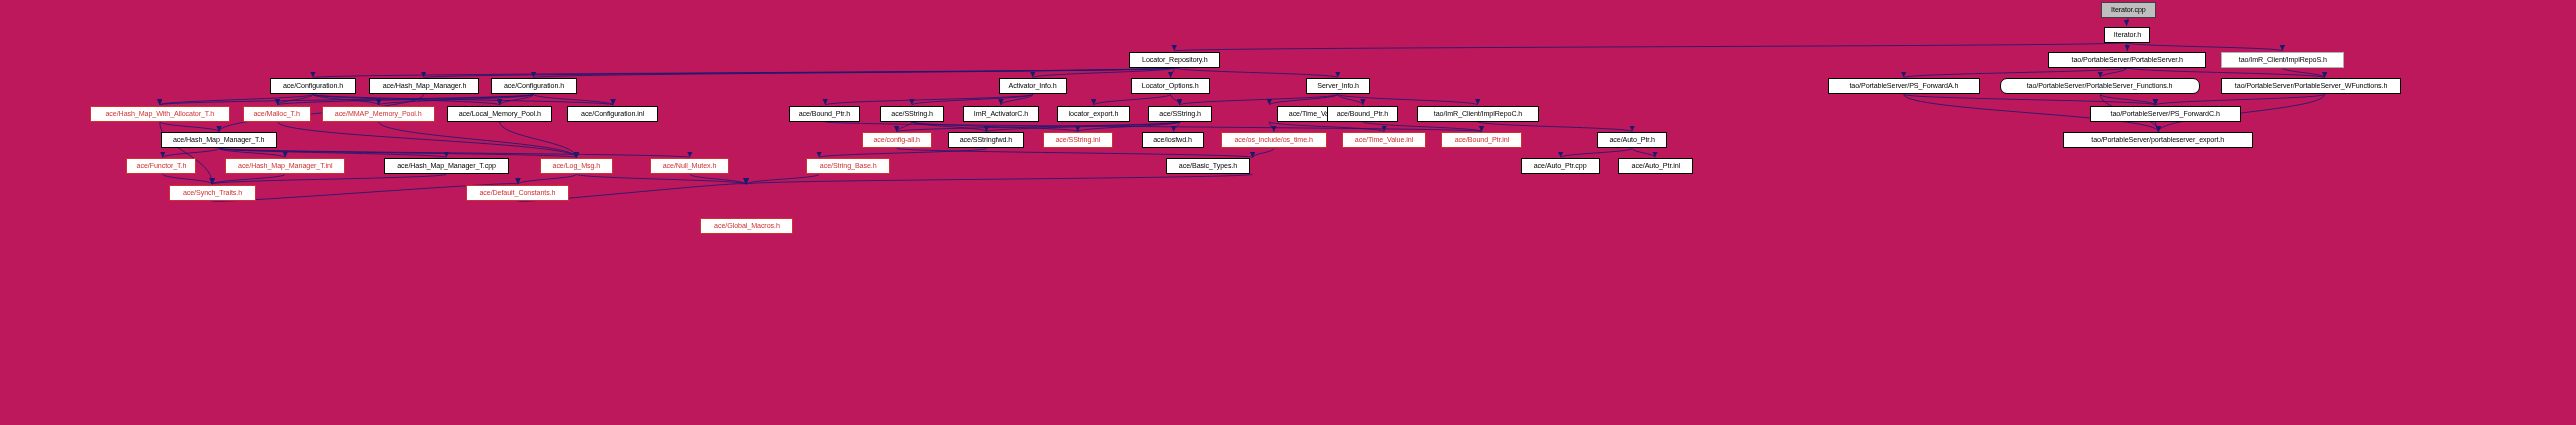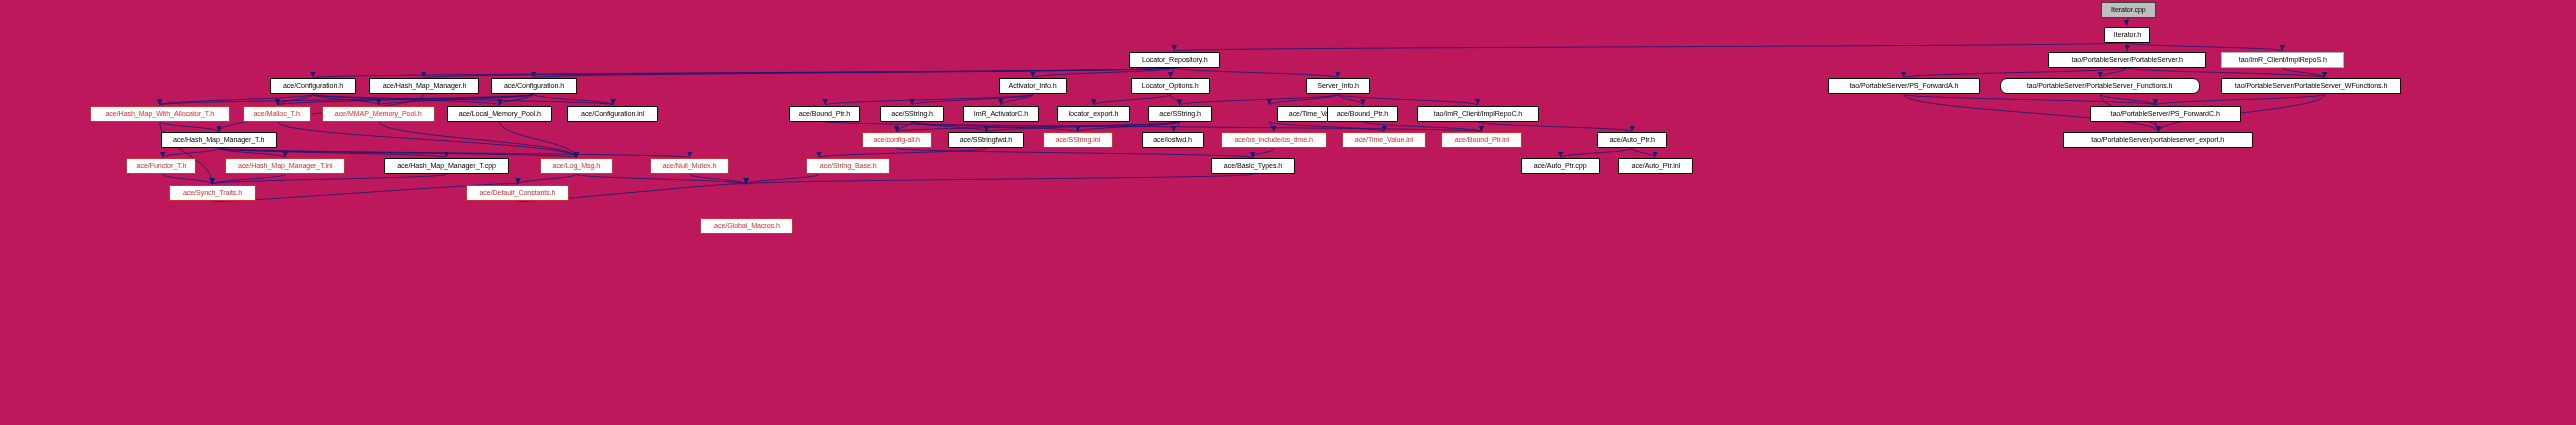--- a/index.html
+++ b/index.html
@@ -277,21 +277,21 @@
     </div>
     <div class="node red" style="left: 540px; top: 158px; width: 73px; height: 16px;">
       <span class="node-label">ace/Log_Msg.h</span>
     </div>
     <div class="node red" style="left: 650px; top: 158px; width: 79px; height: 16px;">
       <span class="node-label">ace/Null_Mutex.h</span>
     </div>
     <div class="node red" style="left: 777px; top: 158px; width: 84px; height: 16px; margin-left: 29px;">
       <span class="node-label">ace/String_Base.h</span>
     </div>
-    <div class="node" style="left: 1211px; top: 158px; width: 84px; height: 16px;">
+    <div class="node" style="left: 1166px; top: 158px; width: 84px; height: 16px;">
       <span class="node-label">ace/Basic_Types.h</span>
     </div>
     <div class="node" style="left: 1521px; top: 158px; width: 79px; height: 16px;">
       <span class="node-label">ace/Auto_Ptr.cpp</span>
     </div>
     <div class="node" style="left: 1618px; top: 158px; width: 75px; height: 16px;">
       <span class="node-label">ace/Auto_Ptr.inl</span>
     </div>
     <div class="node red" style="left: 169px; top: 185px; width: 87px; height: 16px;">
       <span class="node-label">ace/Synch_Traits.h</span>

